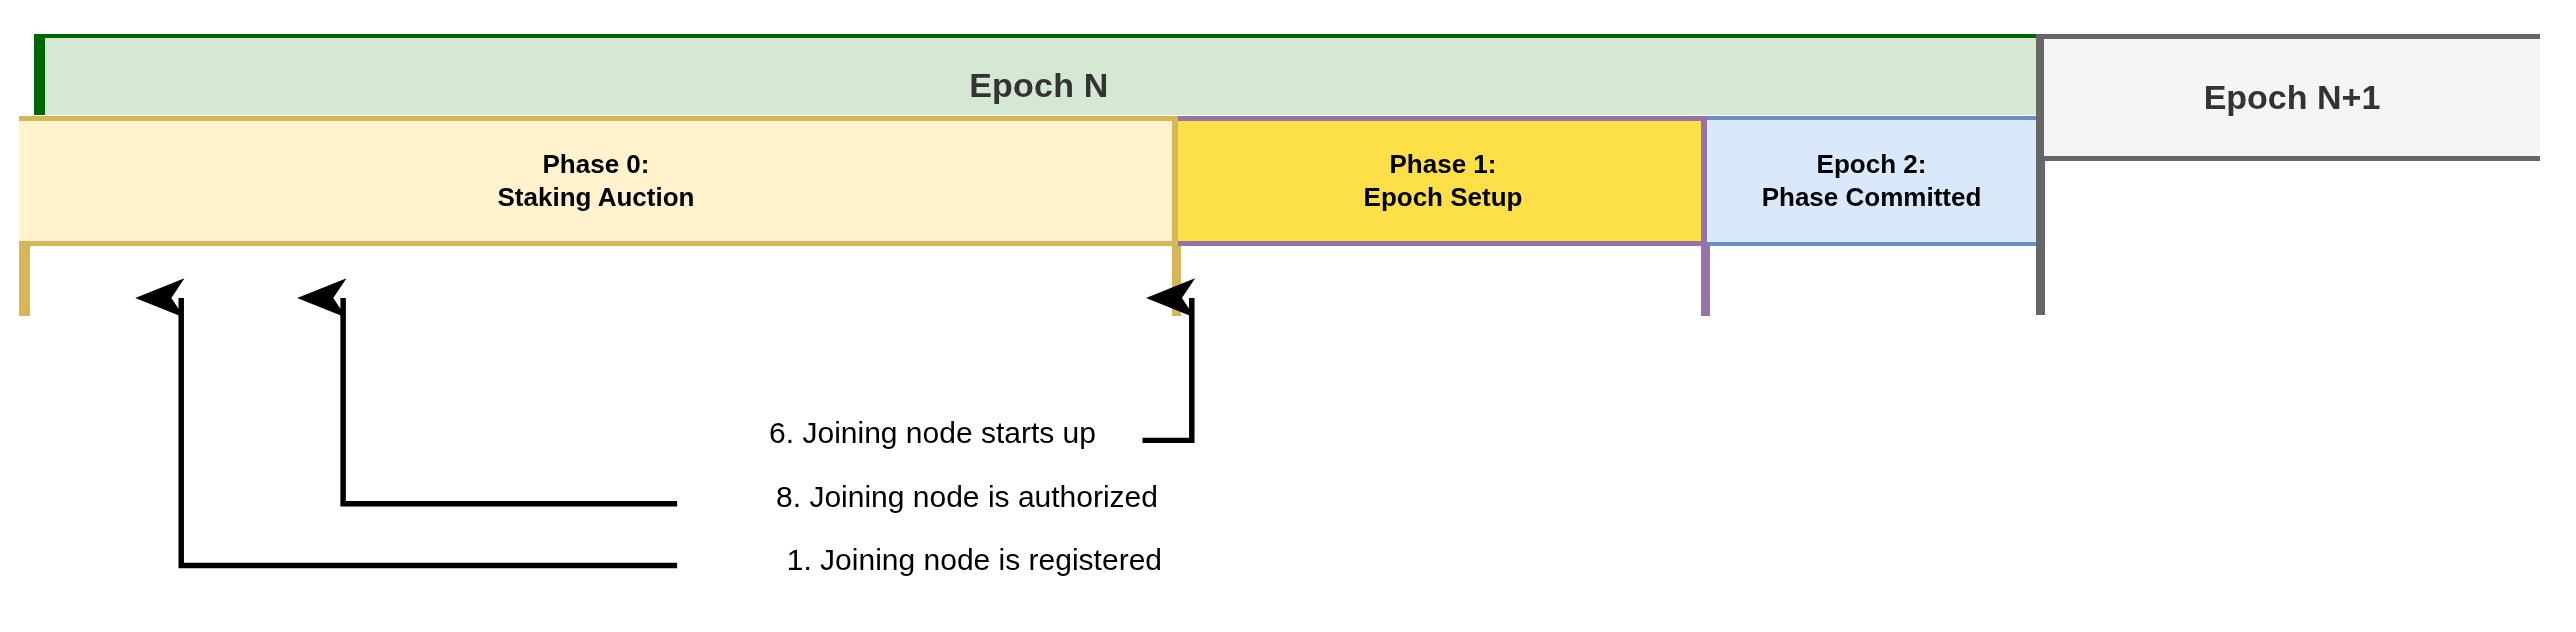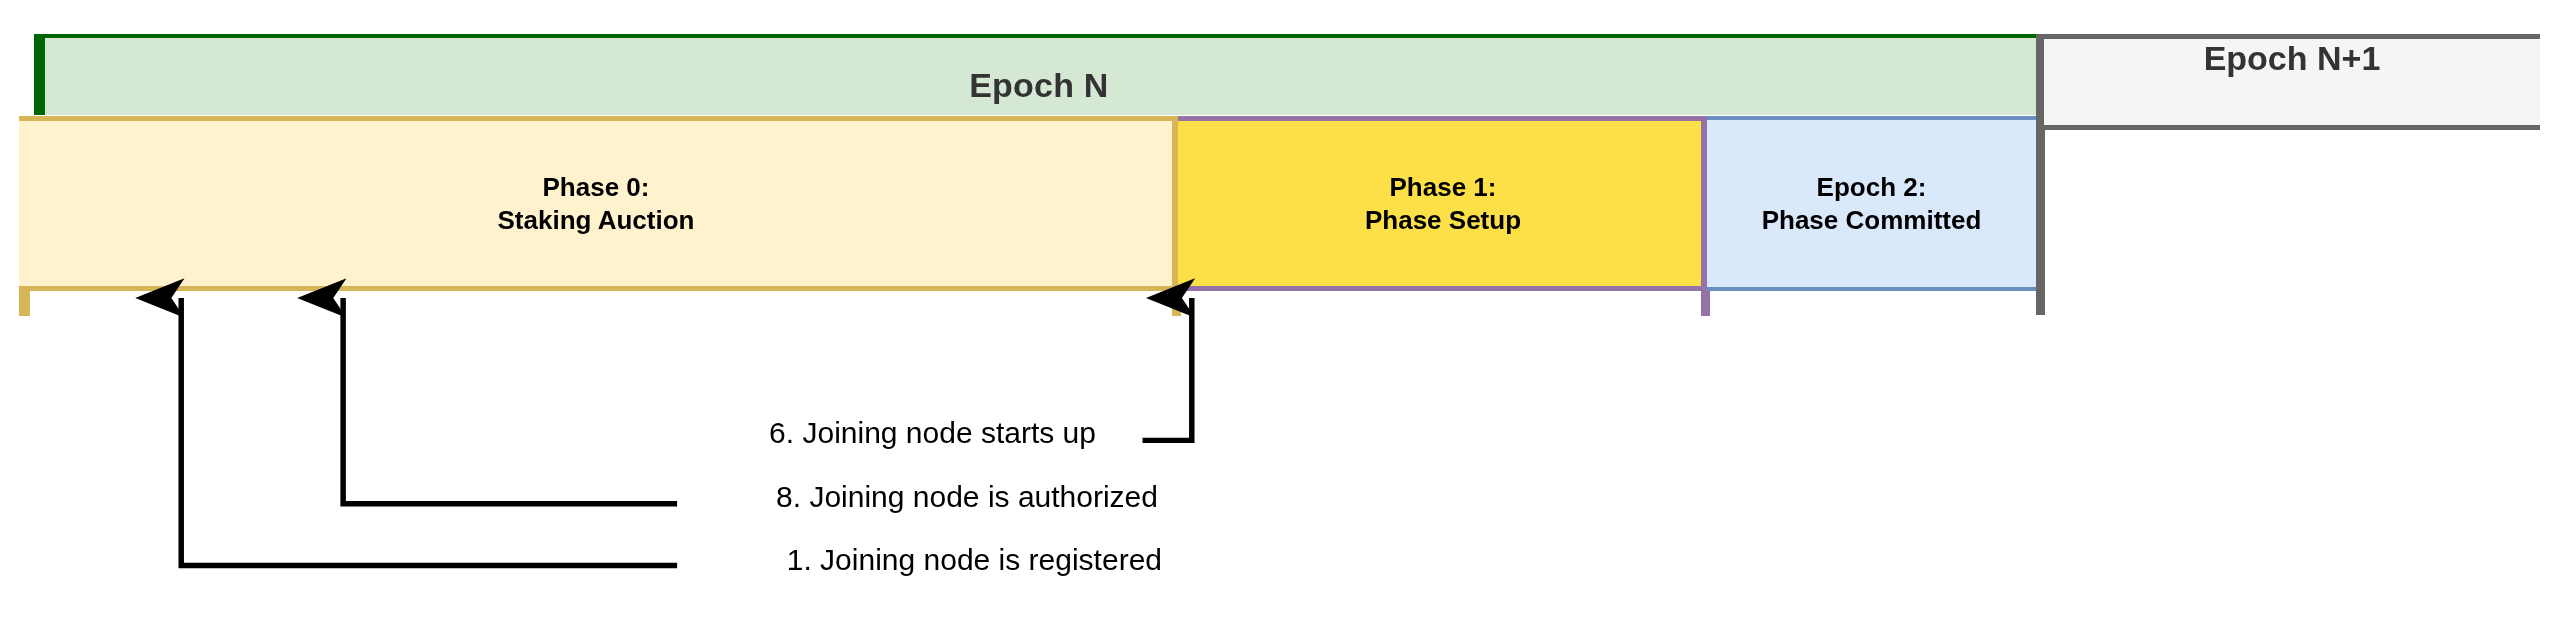--- a/index.html
+++ b/index.html
@@ -42,27 +42,27 @@
     
     transform: translateX(-1.6px);
     margin-top: 17px;
   }
 
   .epoch-n1 {
     position: absolute;
     left: 2044px;
     top: 34px;
     width: 496px;
-    height: 96px;
+    height: 127px;
     box-sizing: border-box;
     background: #f5f5f5;
     border-top: 5.5px solid #666666;
     border-bottom: 5.5px solid #666666;
     display: flex;
-    align-items: flex-start;
+    align-items: center;
     justify-content: center;
   }
   .epoch-n1-label {
     font-size: 34px;
     font-weight: bold;
     color: #333333;
   }
 
   
   .epoch-divider {
@@ -71,21 +71,21 @@
     top: 34px;
     width: 8.6px;
     height: 281px;
     background: #666666;
   }
 
   
   .phase {
     position: absolute;
     top: 116px;
-    height: 175px;
+    height: 130px;
     box-sizing: border-box;
     display: flex;
     flex-direction: column;
     align-items: center;
     justify-content: center;
     white-space: nowrap;
   }
   .phase-line {
     font-size: 26px;
     font-weight: bold;
@@ -183,21 +183,21 @@
 
   <div class="phase phase-0">
     <span class="phase-line">Phase 0:</span>
     <span class="phase-line">Staking Auction</span>
   </div>
 
   <div class="phase-0-rightbar"></div>
 
   <div class="phase phase-1">
     <span class="phase-line">Phase 1:</span>
-    <span class="phase-line">Phase Setup</span>
+    <span class="phase-line">Epoch Setup</span>
   </div>
 
   <div class="phase-1-rightbar"></div>
 
   <div class="phase phase-2">
     <span class="phase-line">Epoch 2:</span>
     <span class="phase-line">Phase Committed</span>
   </div>
 
   <div class="callout callout-3">6. Joining node starts up</div>

